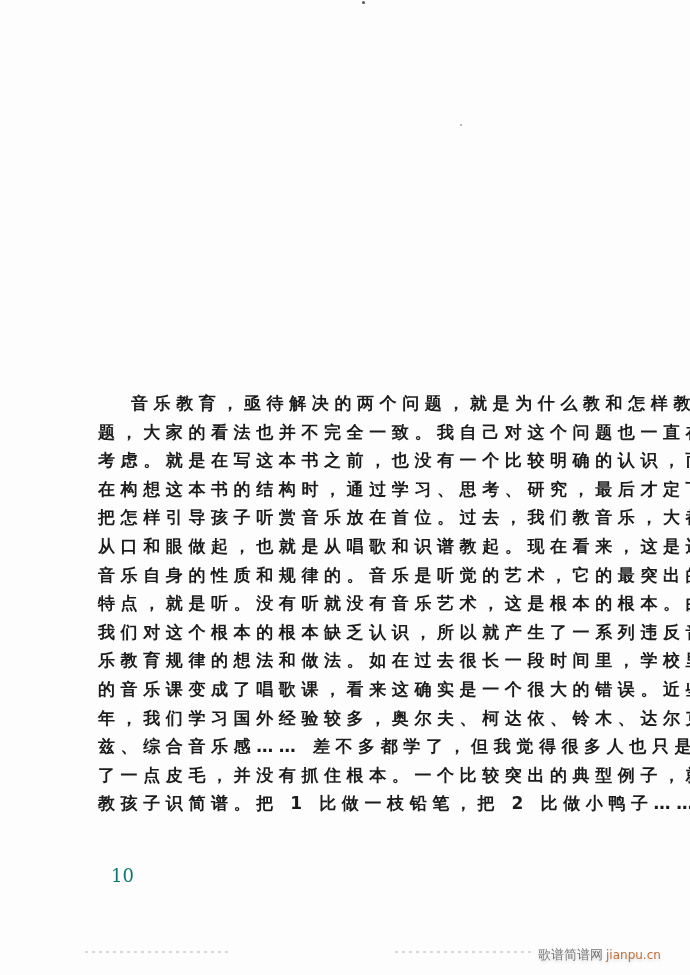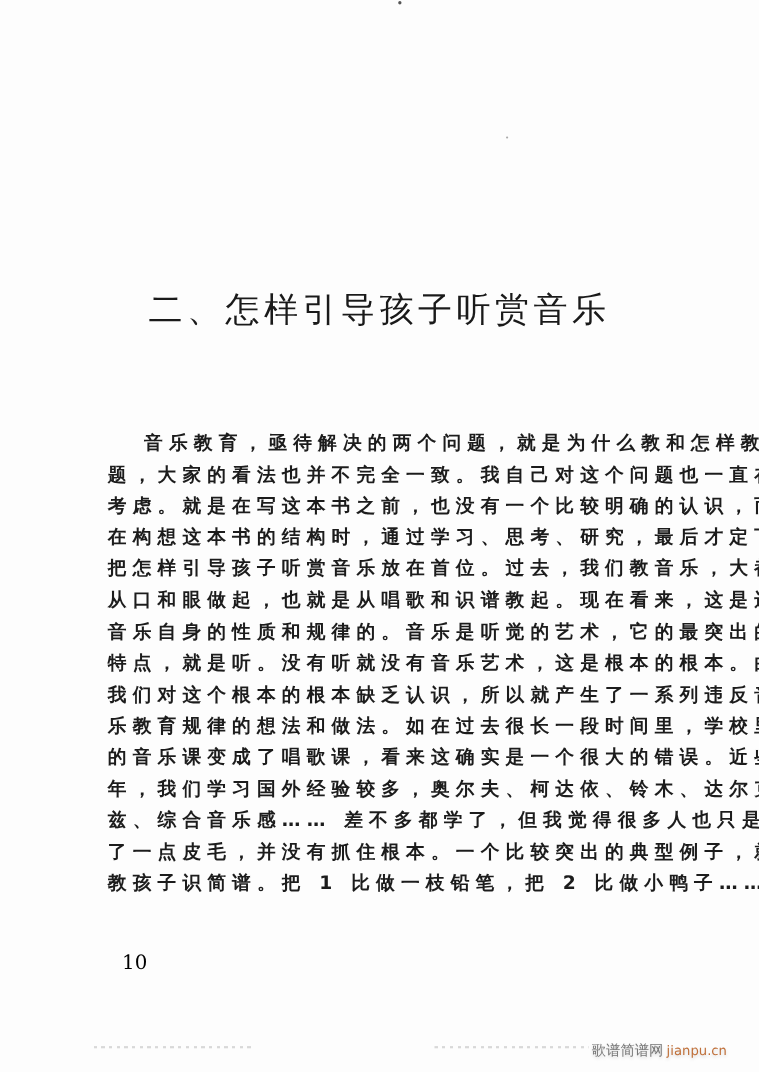--- a/index.html
+++ b/index.html
@@ -54,21 +54,21 @@
       white-space: nowrap;
       color: #1c1c1c;
     }
     .line.indent { padding-left: 33px; }
     .page-number {
       position: absolute;
       left: 111px;
       top: 865px;
       font-family: "DejaVu Serif", serif;
       font-size: 18px;
-      color: #000000;
+      color: #0f766e;
     }
     .scan-noise {
       position: absolute;
       height: 2px;
       background: repeating-linear-gradient(90deg, #c8c8c8 0 3px, transparent 3px 7px);
       opacity: .7;
     }
     .watermark {
       position: absolute;
       left: 538px;
@@ -87,21 +87,20 @@
   </style>
 </head>
 <body>
 
 <div class="page">
 
   <div class="speck" style="left:362px;top:1px;width:3px;height:3px;"></div>
   <div class="speck" style="left:460px;top:124px;width:2px;height:2px;opacity:.5;"></div>
   <div class="speck" style="left:628px;top:431px;width:2px;height:2px;opacity:.6;"></div>
 
-  <h1 class="chapter-title" style="margin:0;font-weight:normal;">二、怎样引导孩子听赏音乐</h1>
 
   <div class="body-text">
     <div class="line indent">音乐教育，亟待解决的两个问题，就是为什么教和怎样教。</div>
     <div class="line">题，大家的看法也并不完全一致。我自己对这个问题也一直在</div>
     <div class="line">考虑。就是在写这本书之前，也没有一个比较明确的认识，而是</div>
     <div class="line">在构想这本书的结构时，通过学习、思考、研究，最后才定下来，</div>
     <div class="line">把怎样引导孩子听赏音乐放在首位。过去，我们教音乐，大都是</div>
     <div class="line">从口和眼做起，也就是从唱歌和识谱教起。现在看来，这是违反</div>
     <div class="line">音乐自身的性质和规律的。音乐是听觉的艺术，它的最突出的</div>
     <div class="line">特点，就是听。没有听就没有音乐艺术，这是根本的根本。由于</div>

